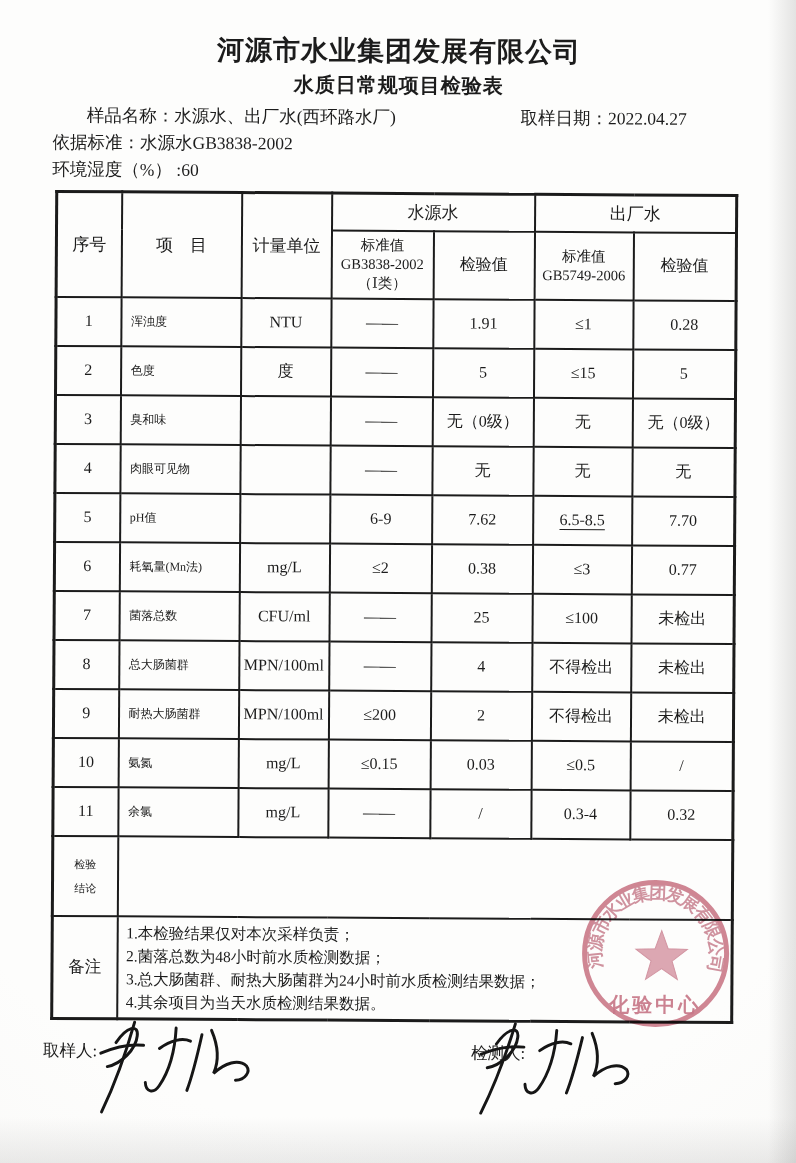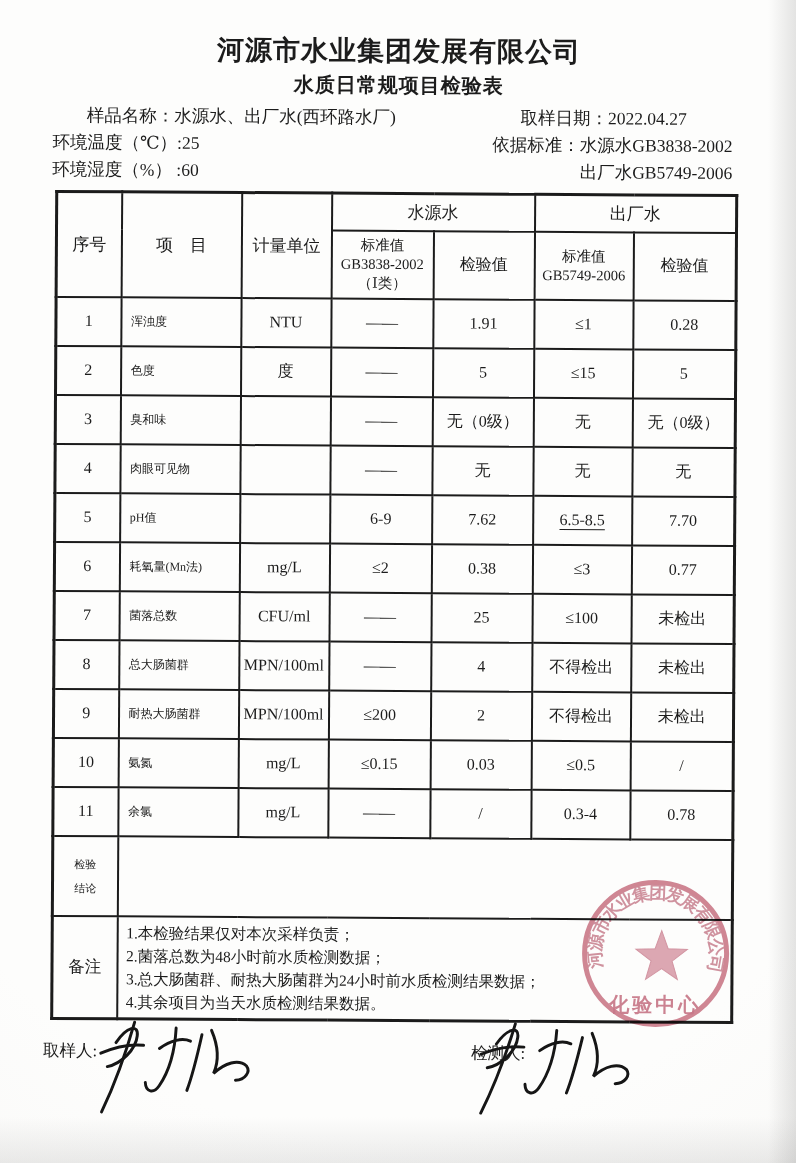--- a/index.html
+++ b/index.html
@@ -81,26 +81,24 @@
 
   <h1 class="company">河源市水业集团发展有限公司</h1>
   <h2 class="form-title">水质日常规项目检验表</h2>
 
   <div class="meta">
     <div class="meta-row first">
       <span><span>样品名称：</span><span>水源水、出厂水(西环路水厂)</span></span>
       <span><span>取样日期：</span><span>2022.04.27</span></span>
     </div>
     <div class="meta-row">
-      <span>环境温度（℃）:25</span>
       <span class="meta-right"><span>依据标准：</span><span>水源水GB3838-2002</span></span>
     </div>
     <div class="meta-row">
       <span>环境湿度（%） :60</span>
-      <span class="meta-right">出厂水GB5749-2006</span>
     </div>
   </div>
 
   <table class="report">
     <colgroup>
       <col style="width:65px">
         <col style="width:120px">
         <col style="width:90px">
       <col style="width:102px">
         <col style="width:101px">
@@ -216,21 +214,21 @@
           <td>≤0.5</td>
           <td>/</td>
         </tr>
         <tr>
           <td>11</td>
           <td class="item-col">余氯</td>
           <td>mg/L</td>
           <td>——</td>
           <td>/</td>
           <td>0.3-4</td>
-          <td>0.78</td>
+          <td>0.32</td>
         </tr>
       </tbody>
     <tbody>
       <tr class="conclusion-row">
         <th class="pre">检验
 结论</th>
         <td colspan="6"></td>
       </tr>
       <tr class="remarks-row">
         <th>备注</th>

